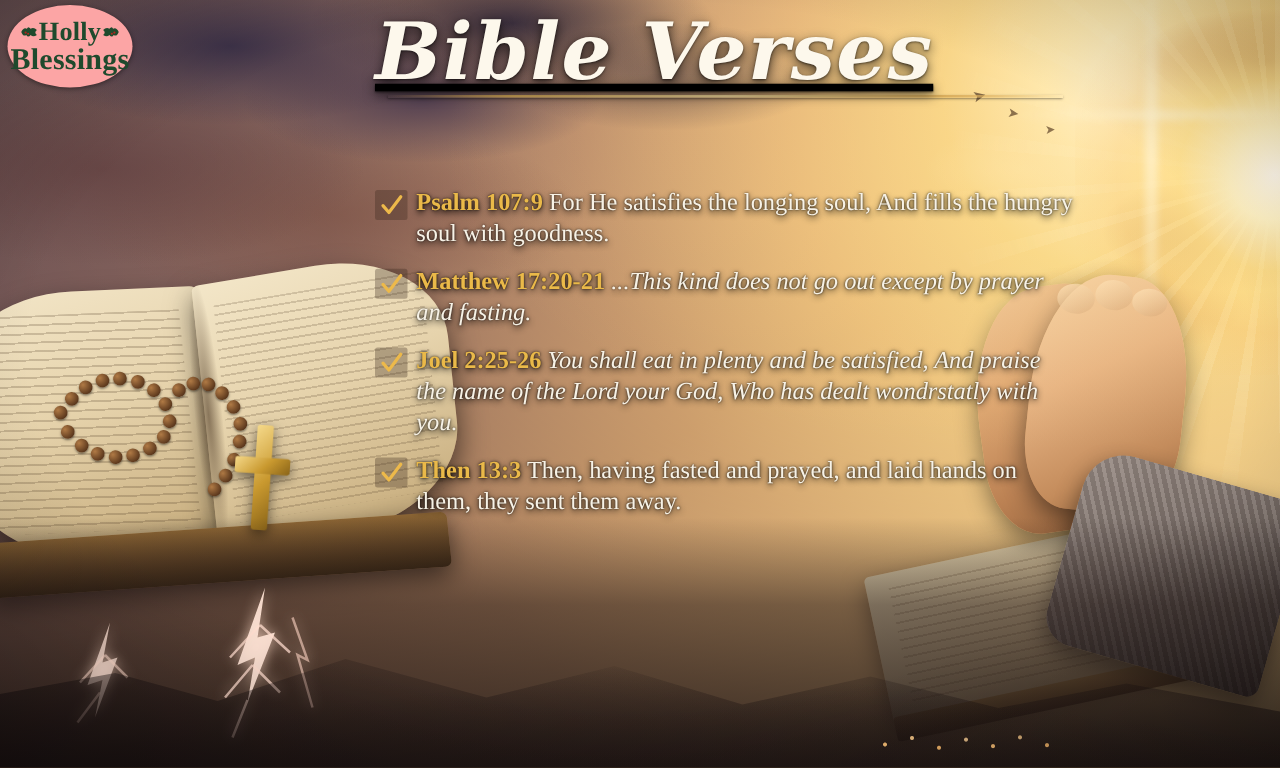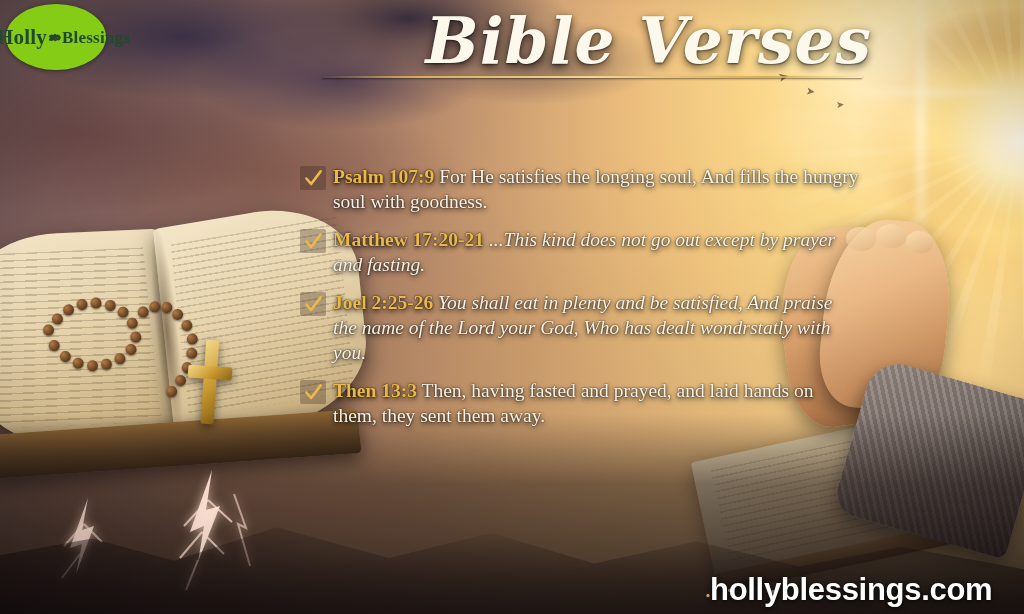--- a/index.html
+++ b/index.html
@@ -129,49 +129,49 @@
       radial-gradient(circle at 58% 65%, rgba(255,196,120,.9) 0 1.2px, transparent 2px),
       radial-gradient(circle at 70% 38%, rgba(255,206,140,.8) 0 1.2px, transparent 2px),
       radial-gradient(circle at 82% 62%, rgba(255,190,110,.85) 0 1.2px, transparent 2px);}
   
   .glaze{background:radial-gradient(ellipse 70% 60% at 80% 20%, rgba(255,210,130,.30), rgba(255,210,130,0) 65%);}
   .vignette{background:radial-gradient(ellipse 92% 88% at 50% 46%, rgba(0,0,0,0) 52%, rgba(0,0,0,.45) 100%);}
   
   .content{position:absolute;inset:0;}
   
   .logo{position:absolute;left:6px;top:4px;width:100px;height:66px;
-    border-radius:50%;background:#84cc16;box-shadow:0 1px 4px rgba(0,0,0,.45);
-    display:flex;flex-direction:row;align-items:center;justify-content:center;gap:0;}
+    border-radius:50%;background:#fca5a5;box-shadow:0 1px 4px rgba(0,0,0,.45);
+    display:flex;flex-direction:column;align-items:center;justify-content:center;gap:0;}
   .logo-row{display:flex;align-items:center;justify-content:center;}
   .logo-word{color:#1f4a2d;font-family:"Liberation Serif",serif;font-weight:700;
     letter-spacing:.2px;line-height:1;}
   .logo-holly{font-size:21px;}
-  .logo-bless{font-size:17px;margin-top:0;}
+  .logo-bless{font-size:24px;margin-top:0;}
   .holly-leaf{width:15px;height:11px;position:relative;}
   .holly-leaf svg{display:block;}
   
-  .title-wrap{position:absolute;left:312px;top:8px;width:560px;text-align:right;}
+  .title-wrap{position:absolute;left:300px;top:8px;width:560px;text-align:left;text-decoration:underline;}
   .title-script{
     font-family:"DejaVu Serif", serif;font-style:italic;font-weight:700;
     font-size:63px;line-height:1.05;color:#fdf8ec;letter-spacing:1px;
     text-shadow:0 3px 9px rgba(0,0,0,.65), 0 1px 2px rgba(0,0,0,.55);
   }
   .title-rule{margin:2px auto 4px auto;width:540px;height:2px;
     background:linear-gradient(to right, rgba(196,150,70,0), #d9ad5c 18%, #f0d79a 50%, #d9ad5c 82%, rgba(196,150,70,0));
     box-shadow:0 1px 2px rgba(0,0,0,.5);}
   .title-sub{
     font-family:"Liberation Serif", serif;font-weight:700;font-size:39px;
     letter-spacing:1px;font-variant:small-caps;
     background:linear-gradient(to bottom,#fbe9b4 0%,#f0cd74 38%,#d79f35 72%,#b87d20 100%);
     -webkit-background-clip:text;background-clip:text;color:transparent;
     text-shadow:none;
     filter:drop-shadow(0 2px 2px rgba(40,20,0,.85)) drop-shadow(0 0 1px rgba(40,20,0,.9));
   }
   
-  .verses{position:absolute;left:300px;top:164px;width:560px;}
+  .verses{position:absolute;left:300px;top:150px;width:560px;}
   .verse{display:flex;align-items:flex-start;margin-bottom:13px;}
   .check{flex:0 0 auto;width:26px;height:24px;margin-right:7px;margin-top:2px;
     display:flex;align-items:center;justify-content:center;
     background:rgba(50,32,22,.30);border-radius:2px;}
   .check svg{display:block;}
   .vtext{font-size:19.5px;line-height:25px;color:#f5efe3;
     text-shadow:0 2px 5px rgba(0,0,0,.85), 0 0 2px rgba(0,0,0,.8);}
   .vref{color:#eab949;font-weight:700;font-style:normal;}
   .vbody{color:#f7f2e6;}
   .vbody.ital{font-style:italic;}
@@ -333,15 +333,14 @@
         <div class="verse">
           <span class="check">
             <svg viewBox="0 0 24 24" width="19" height="19">
               <path d="M3 12 L9 19 L21 3" stroke="#edb94a" stroke-width="3.2" fill="none" stroke-linecap="round" stroke-linejoin="round"></path>
             </svg>
           </span>
           <div class="vtext"><span class="vref">Then 13:3</span><span class="vbody"> Then, having fasted and prayed, and laid hands on them, they sent them away.</span></div>
         </div>
       </div>
 
-    <div class="site">hollyblessings.com</div>
   </div>
 </div>
 
 </body></html>

